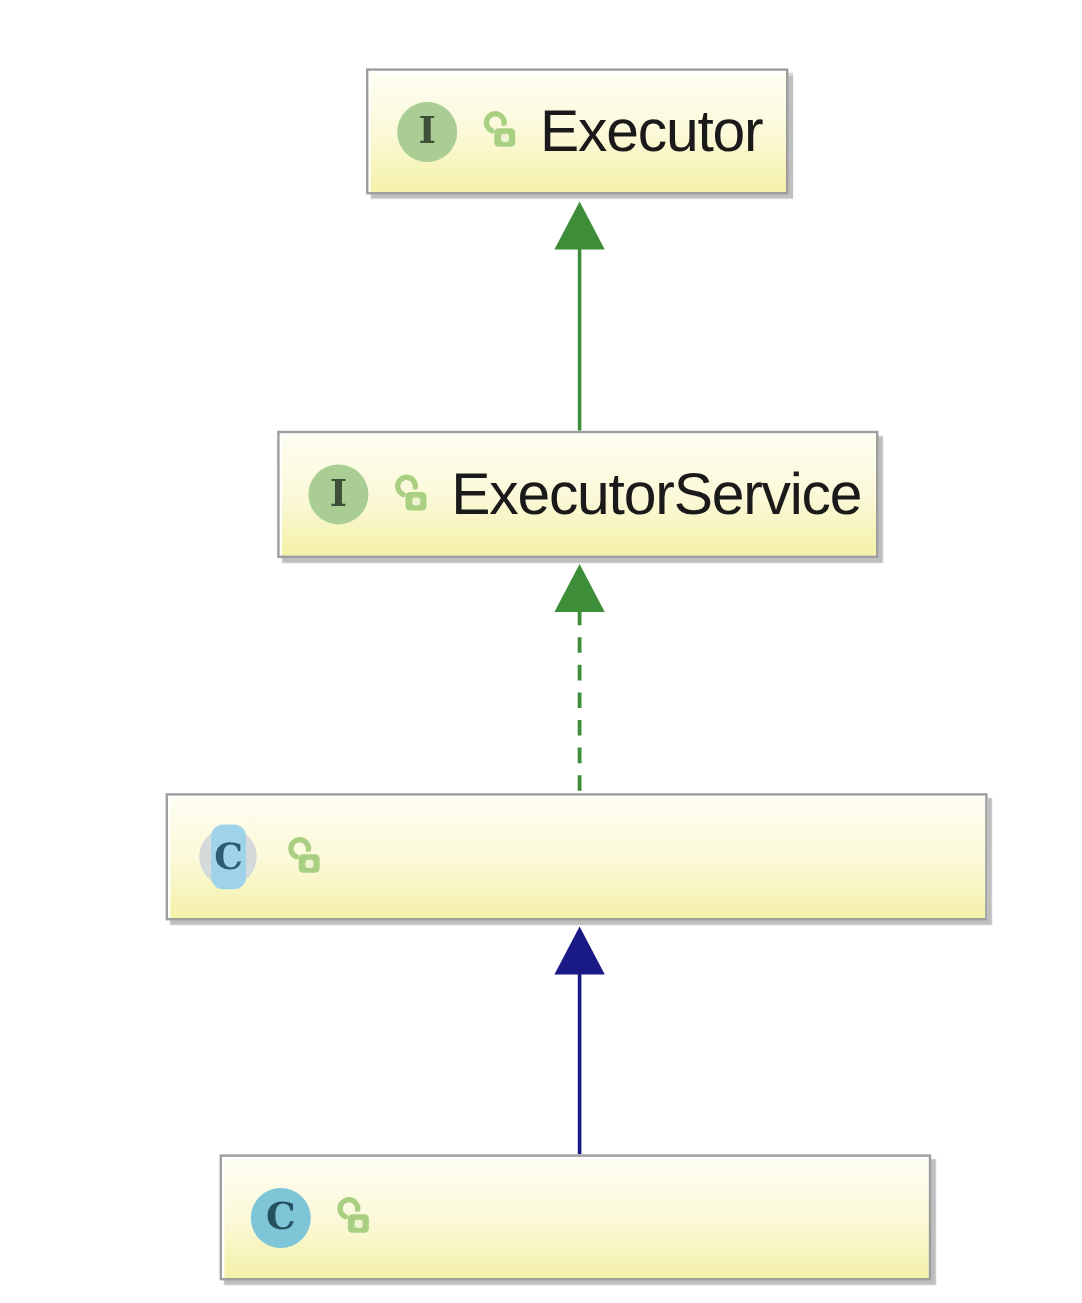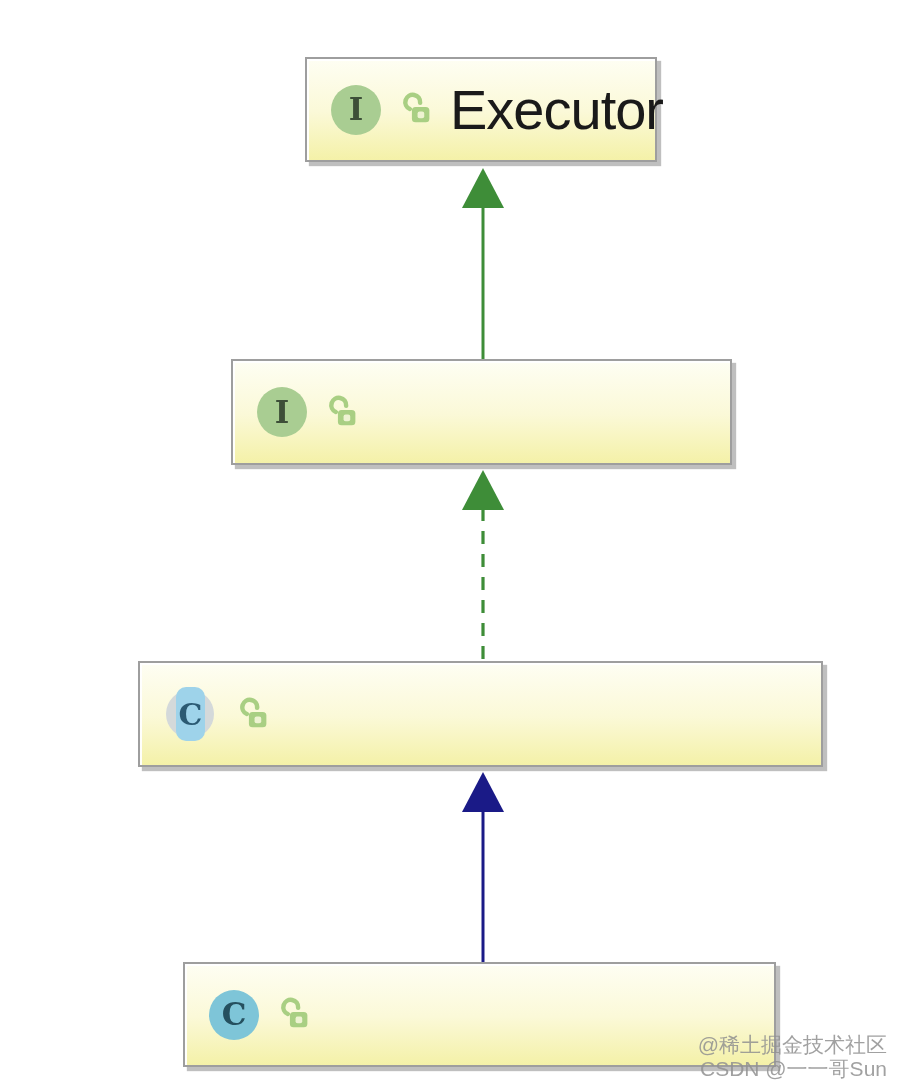--- a/index.html
+++ b/index.html
@@ -23,21 +23,21 @@
     box-shadow: 4px 4px 1px #bfbfbf, inset 2px 2px 0 rgba(255,255,255,0.95);
     padding-left: 24px;
     gap: 16px;
   }
   .node-executor                 { left: 305px; top:  57px; width: 352px; height: 105px; }
   .node-executor-service         { left: 231px; top: 359px; width: 501px; height: 106px; }
   .node-abstract-executor-service{ left: 138px; top: 661px; width: 685px; height: 106px; }
   .node-thread-pool-executor     { left: 183px; top: 962px; width: 593px; height: 105px; }
 
   .node-label {
-    font-size: 56px;
+    font-size: 49px;
     letter-spacing: -1px;
     color: #1a1a1a;
     white-space: nowrap;
   }
 
   
   .icon-circle {
     width: 50px; height: 50px;
     border-radius: 50%;
     display: flex; align-items: center; justify-content: center;
@@ -118,20 +118,21 @@
 
   <div class="node node-executor-service">
     <span class="icon-circle icon-interface">
       <span>I</span>
     </span>
     <svg class="lock-icon" viewBox="0 0 36 36">
       <path d="M12.5 17.5 A 7.2 7.2 0 1 1 22.5 11.5" fill="none" stroke="#a9cf83" stroke-width="4.4" stroke-linecap="round"></path>
       <rect x="14.5" y="15.5" width="17" height="15" rx="3.5" fill="#a9cf83"></rect>
       <rect x="20" y="20" width="6.5" height="6.5" rx="2" fill="#eef3d2"></rect>
     </svg>
+    <span class="node-label">ExecutorService</span>
   </div>
 
   <svg class="edge edge-2" viewBox="0 0 56 193">
     <line x1="28" y1="40" x2="28" y2="193" stroke-width="3.2" stroke-dasharray="13 10" stroke="#3e8d38"></line>
     <polygon points="28,2 7,42 49,42" fill="#3e8d38"></polygon>
   </svg>
 
   <div class="node node-abstract-executor-service">
     <span class="icon-abstract">
       <span class="abs-circle"></span>
@@ -154,18 +155,14 @@
     <span class="icon-circle icon-class">
       <span>C</span>
     </span>
     <svg class="lock-icon" viewBox="0 0 36 36">
       <path d="M12.5 17.5 A 7.2 7.2 0 1 1 22.5 11.5" fill="none" stroke="#a9cf83" stroke-width="4.4" stroke-linecap="round"></path>
       <rect x="14.5" y="15.5" width="17" height="15" rx="3.5" fill="#a9cf83"></rect>
       <rect x="20" y="20" width="6.5" height="6.5" rx="2" fill="#eef3d2"></rect>
     </svg>
   </div>
 
-  <div class="watermark">
-    <div>@稀土掘金技术社区</div>
-    <div>CSDN @一一哥Sun</div>
-  </div>
 
 </div>
 
 </body></html>

